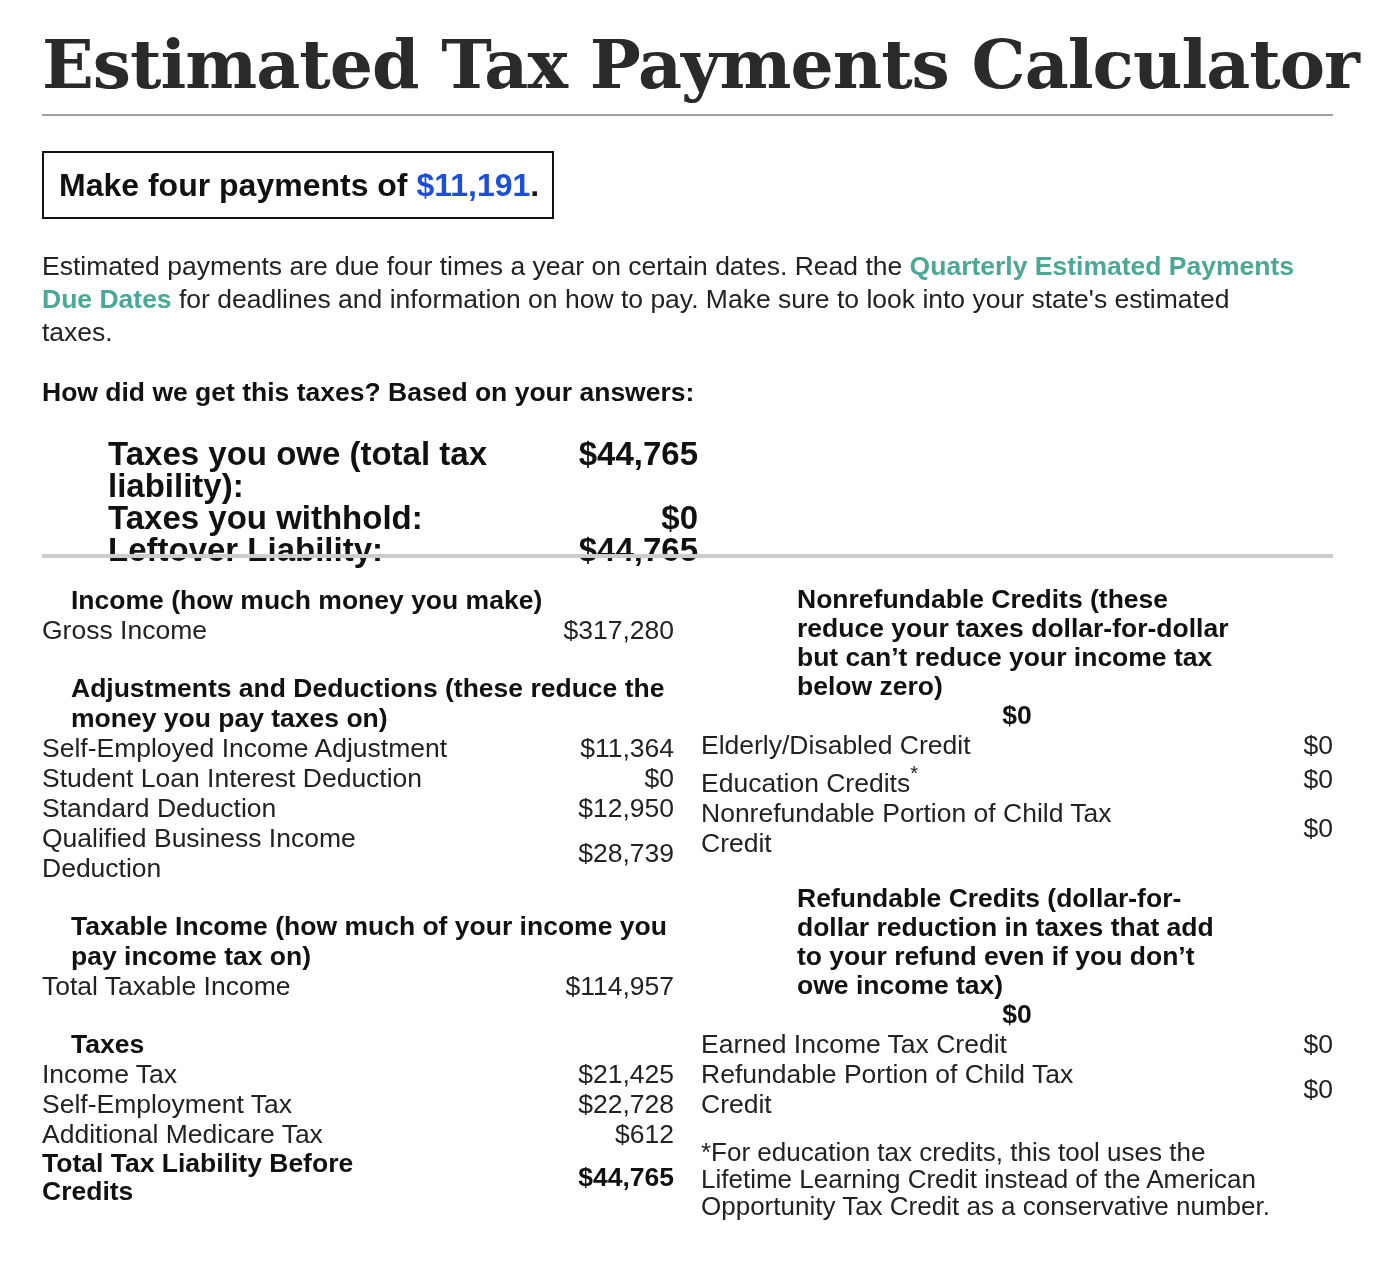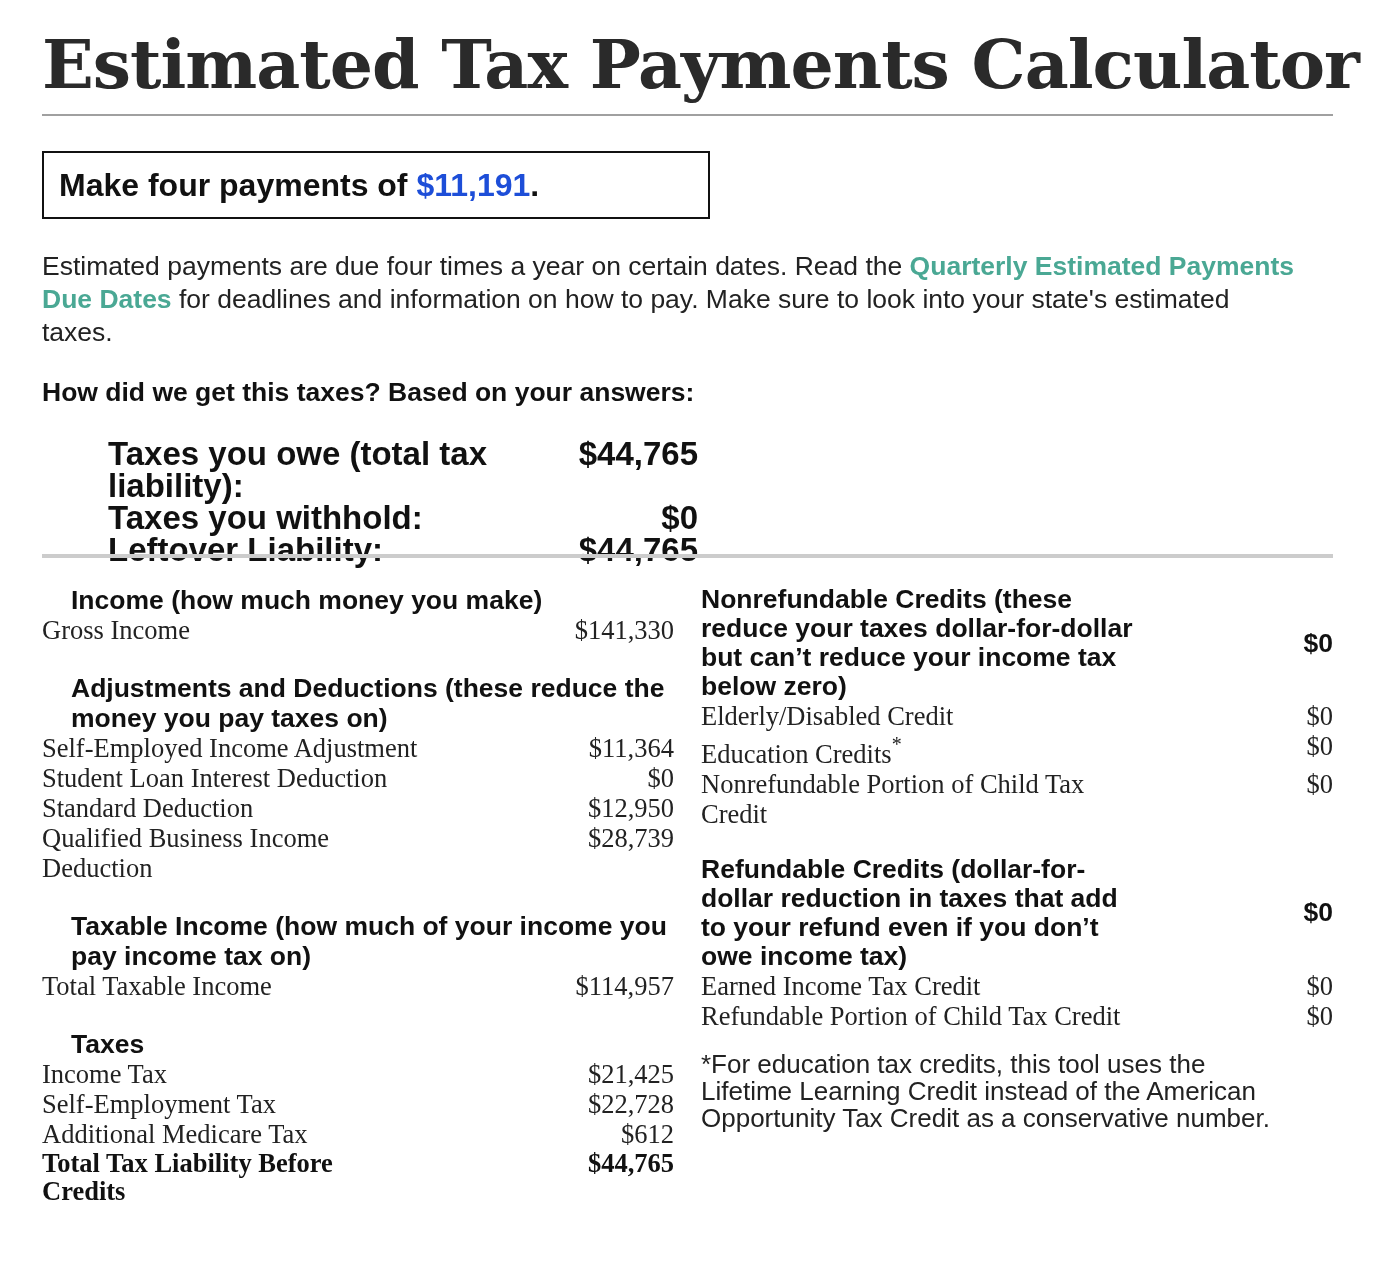--- a/index.html
+++ b/index.html
@@ -19,21 +19,21 @@
       position: absolute; top: 22px; left: 0;
       line-height: 84px;
       white-space: nowrap;
     }
     .rule-top {
       position: absolute; top: 114px; left: 0; width: 1291px; height: 2px;
       background: #a0a0a0;
     }
     .payment-box {
       position: absolute; top: 151px; left: 0;
-      width: 668px; height: 68px;
+      width: 512px; height: 68px;
       border: 2px solid #111;
       box-sizing: border-box;
       display: flex; align-items: center;
       padding-left: 15px;
       font-weight: 700; font-size: 32px; color: #111;
       white-space: nowrap;
     }
     .teal { color: #1d4ed8; }
     .intro {
       position: absolute; top: 250px; left: 0; width: 1260px;
@@ -50,27 +50,27 @@
     }
     .summary .srow { display: flex; width: 590px; justify-content: space-between; }
     .rule-mid {
       position: absolute; top: 554px; left: 0; width: 1291px; height: 4px;
       background: #cccccc;
     }
     .col { position: absolute; top: 585px; font-size: 26.5px; line-height: 30px; color: #222; }
     .col-left { left: 0; width: 632px; }
     .col-right { left: 659px; width: 632px; }
     .sec-head { font-weight: 700; color: #111; margin-left: 29px; }
-    .row { display: flex; justify-content: space-between; align-items: flex-start; font-family: Liberation Serif, serif; }
+    .row { display: flex; justify-content: space-between; align-items: center; }
     .row .lbl { flex: 1; }
     .row .val { text-align: right; white-space: nowrap; padding-left: 12px; }
     .bold { font-weight: 700; color: #111; }
     .gap { height: 28px; }
     .gap-sm { height: 26px; }
-    .right-head-row { display: flex; justify-content: space-between; align-items: center; }
+    .right-head-row { display: flex; justify-content: space-between; align-items: center; flex-direction: column; }
     .right-head-row .lbl { width: 440px; font-weight: 700; color: #111; }
     .right-row .lbl { width: 440px; }
     sup.ast { font-size: 20px; position: relative; top: -2px; }
     .footnote {
       font-size: 26px; line-height: 27px; color: #222; width: 600px;
       margin-top: 20px;
     }
   </style>
 </head>
 <body>
@@ -107,21 +107,21 @@
     </div>
   </div>
 
   <div class="rule-mid"></div>
 
   <div class="col col-left">
 
     <div class="sec-head">Income (how much money you make)</div>
     <div class="row">
       <span class="lbl">Gross Income</span>
-      <span class="val">$141,330</span>
+      <span class="val">$317,280</span>
     </div>
 
     <div class="gap"></div>
 
     <div class="sec-head">Adjustments and Deductions (these reduce the money you pay taxes on)</div>
     <div class="row">
       <span class="lbl">Self-Employed Income Adjustment</span>
       <span class="val">$11,364</span>
     </div>
     <div class="row">

